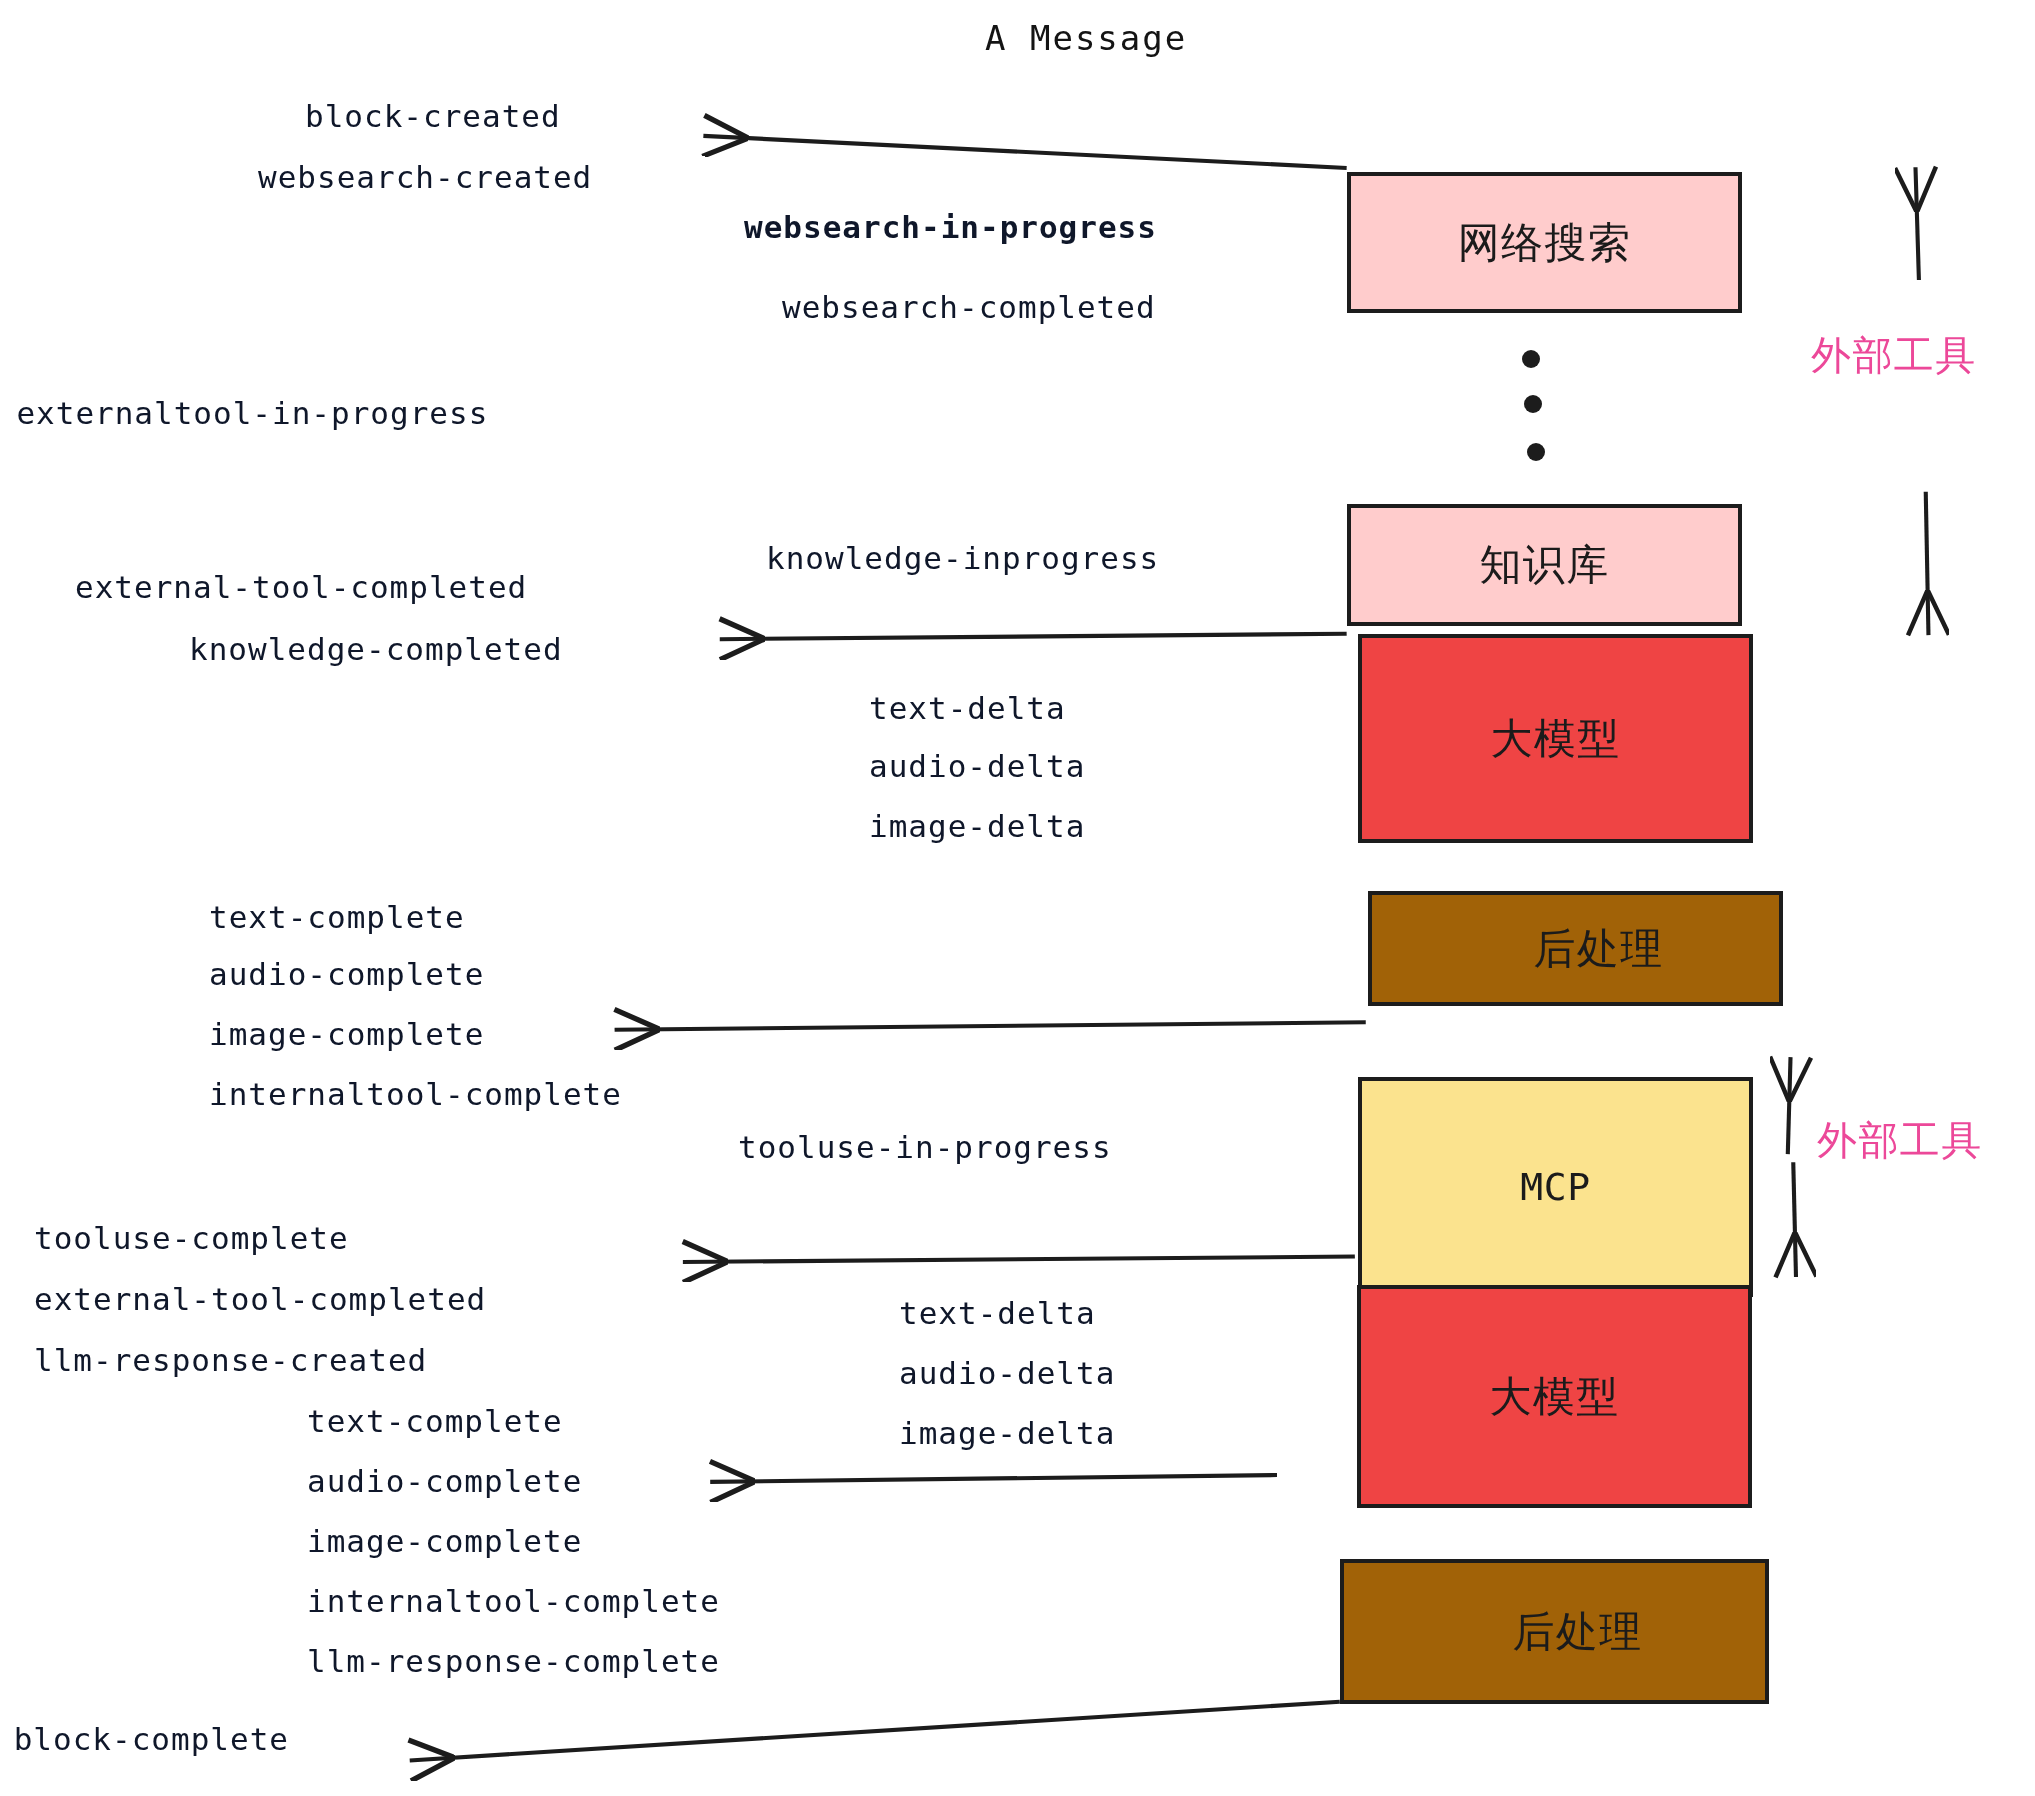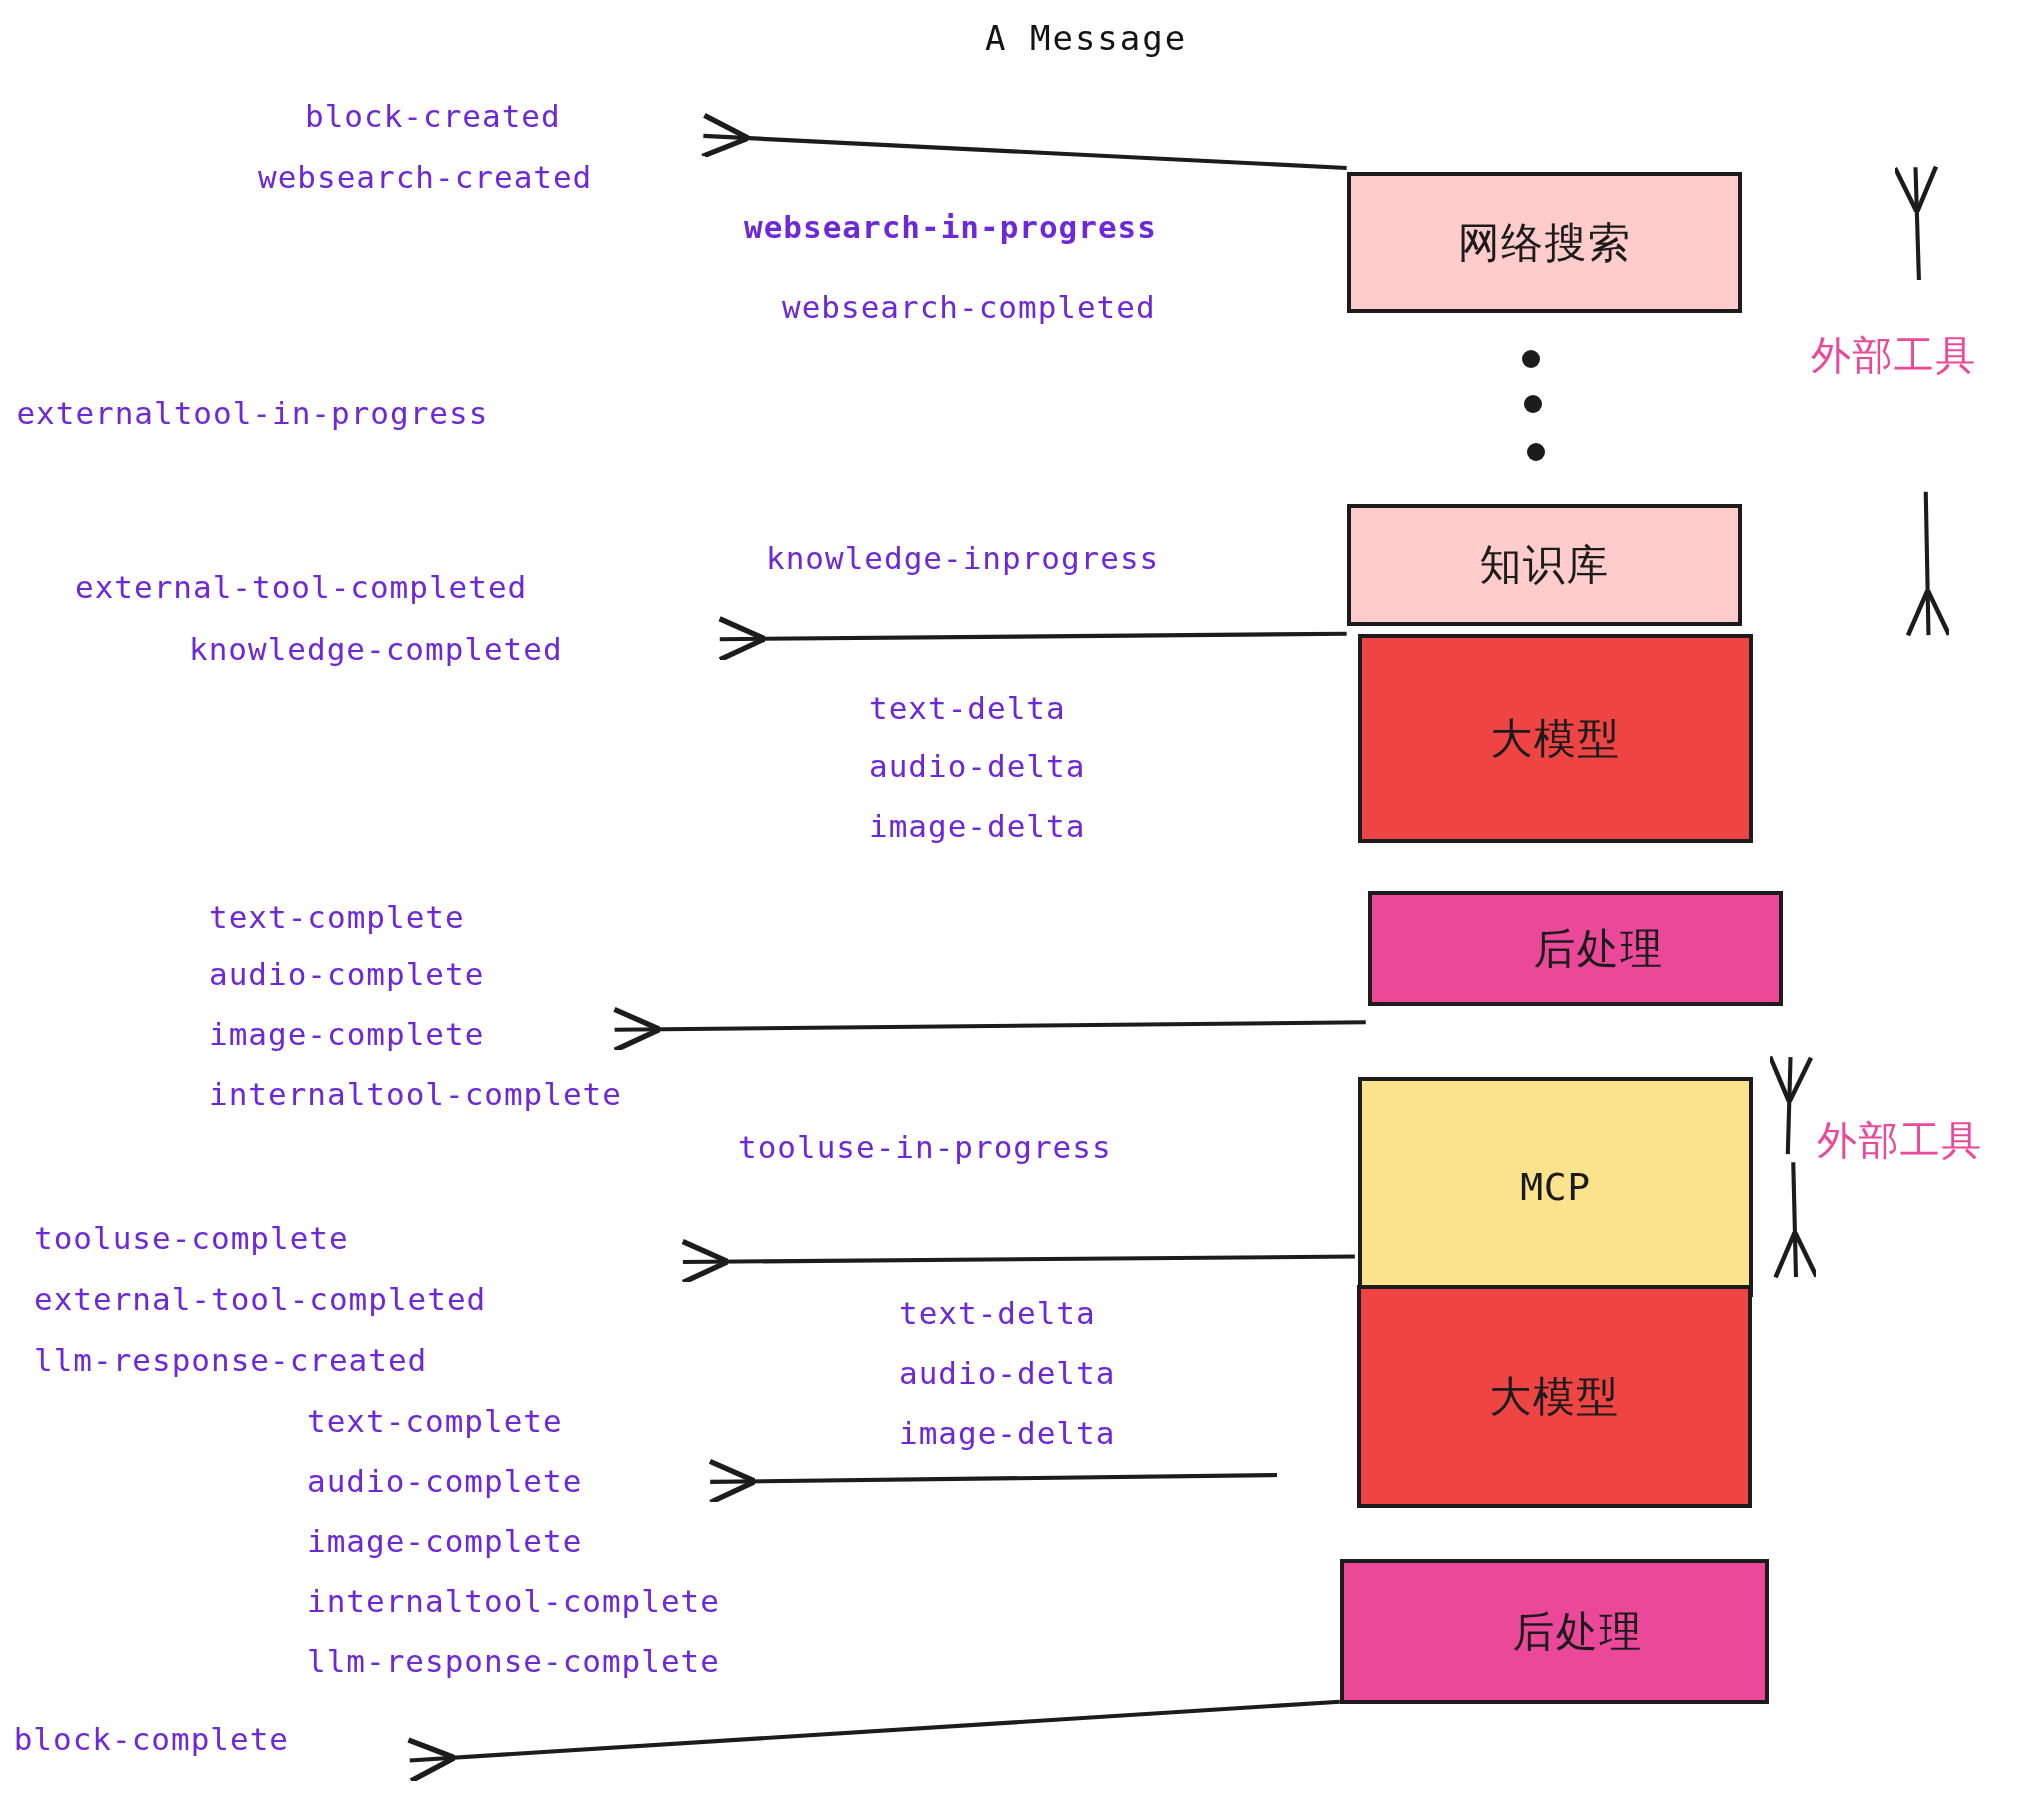--- a/index.html
+++ b/index.html
@@ -15,21 +15,21 @@
     width: 2035px;
     height: 1796px;
     background: #ffffff;
     overflow: hidden;
   }
   .lbl {
     position: absolute;
     font-family: "DejaVu Sans Mono", "Liberation Mono", monospace;
     font-size: 31px;
     letter-spacing: 1px;
-    color: #6d28d9;
+    color: #0f172a;
     white-space: nowrap;
     line-height: 1;
   }
   .title {
     position: absolute;
     font-family: "DejaVu Sans Mono", "Liberation Mono", monospace;
     font-size: 34px;
     letter-spacing: 2px;
     color: #141414;
     white-space: nowrap;
@@ -51,21 +51,21 @@
     line-height: 1;
   }
   .box.mcp span {
     font-family: "DejaVu Sans Mono", "Liberation Mono", monospace;
     font-size: 38px;
     letter-spacing: 0.7px;
   }
   .box.pink  { background: #ffcccc; }
   .box.green { background: #ef4444; }
   .box.yellow{ background: #fbe38e; }
-  .box.white { background: #ec4899; padding-left: 46px; }
+  .box.white { background: #a16207; padding-left: 46px; }
   .dot {
     position: absolute;
     width: 18px;
     height: 18px;
     border-radius: 50%;
     background: #1c1c1c;
   }
   .side-label {
     position: absolute;
     font-family: "DejaVu Sans", "Liberation Sans", sans-serif;

